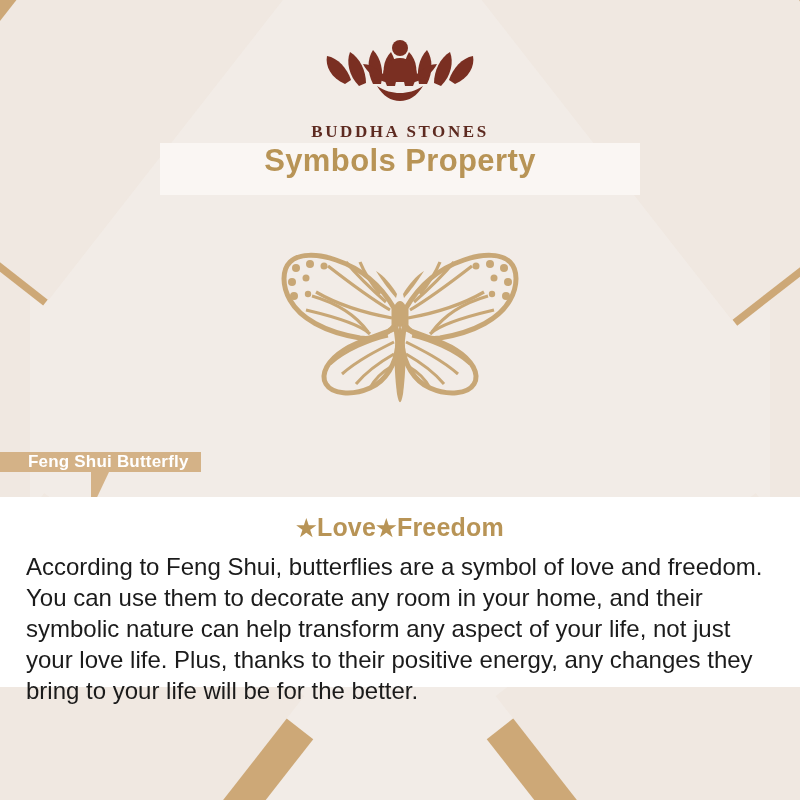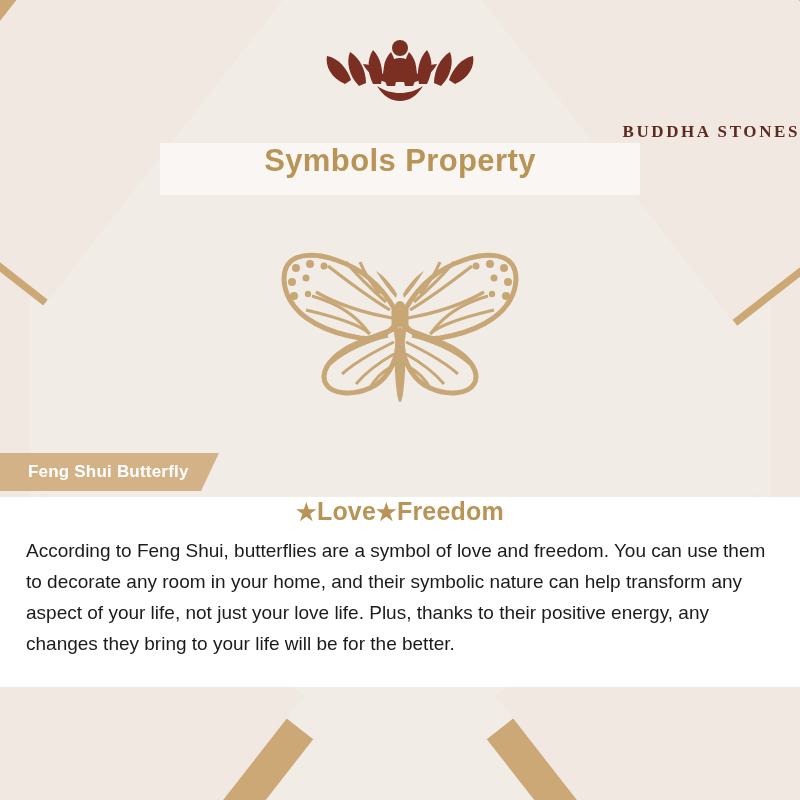--- a/index.html
+++ b/index.html
@@ -105,21 +105,21 @@
     height: 800px;
     background: #f2ece7;
   }
 
   
   .logo-block {
     position: absolute;
     left: 0;
     right: 0;
     top: 22px;
-    text-align: right;
+    text-align: center;
   }
   .logo-mark {
     display: block;
     margin: 0 auto;
   }
   .logo-text {
     margin-top: 2px;
     font-size: 17px;
     letter-spacing: 2.6px;
     font-weight: bold;
@@ -157,20 +157,21 @@
   }
 
   
   .ribbon {
     position: absolute;
     left: 0;
     top: 452px;
     height: 39px;
     display: flex;
     align-items: center;
+    flex-direction: column;
   }
   .ribbon-body {
     background: #d4b287;
     height: 38px;
     display: flex;
     align-items: center;
     padding: 0 12px 0 28px;
   }
   .ribbon-label {
     color: #ffffff;
@@ -189,32 +190,33 @@
   .content {
     position: absolute;
     left: 0;
     top: 497px;
     width: 800px;
     height: 190px;
     background: #ffffff;
   }
   .subtitle {
     text-align: center;
+    margin-top: 16px;
     font-size: 25px;
     font-weight: bold;
     color: #b89456;
     letter-spacing: 0.2px;
   }
   .subtitle .star {
     color: #b89456;
     font-size: 23px;
   }
   .body-text {
     margin: 9px 34px 0 26px;
-    font-size: 19px;
+    font-size: 24px;
     line-height: 31px;
     color: #1b1b1b;
     text-align: left;
   }
 </style>
 </head>
 <body>
 
 <div class="page">
 

